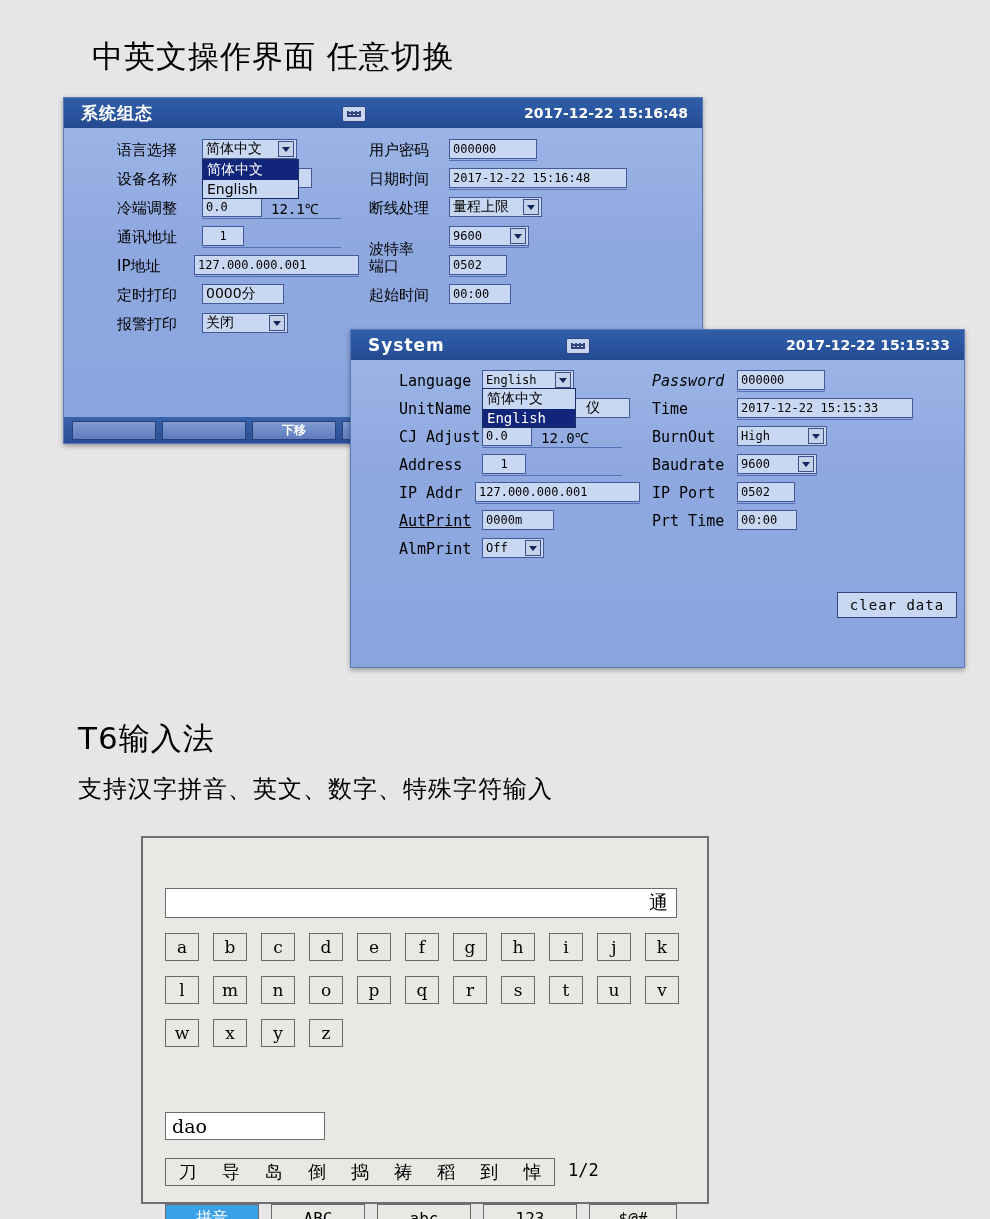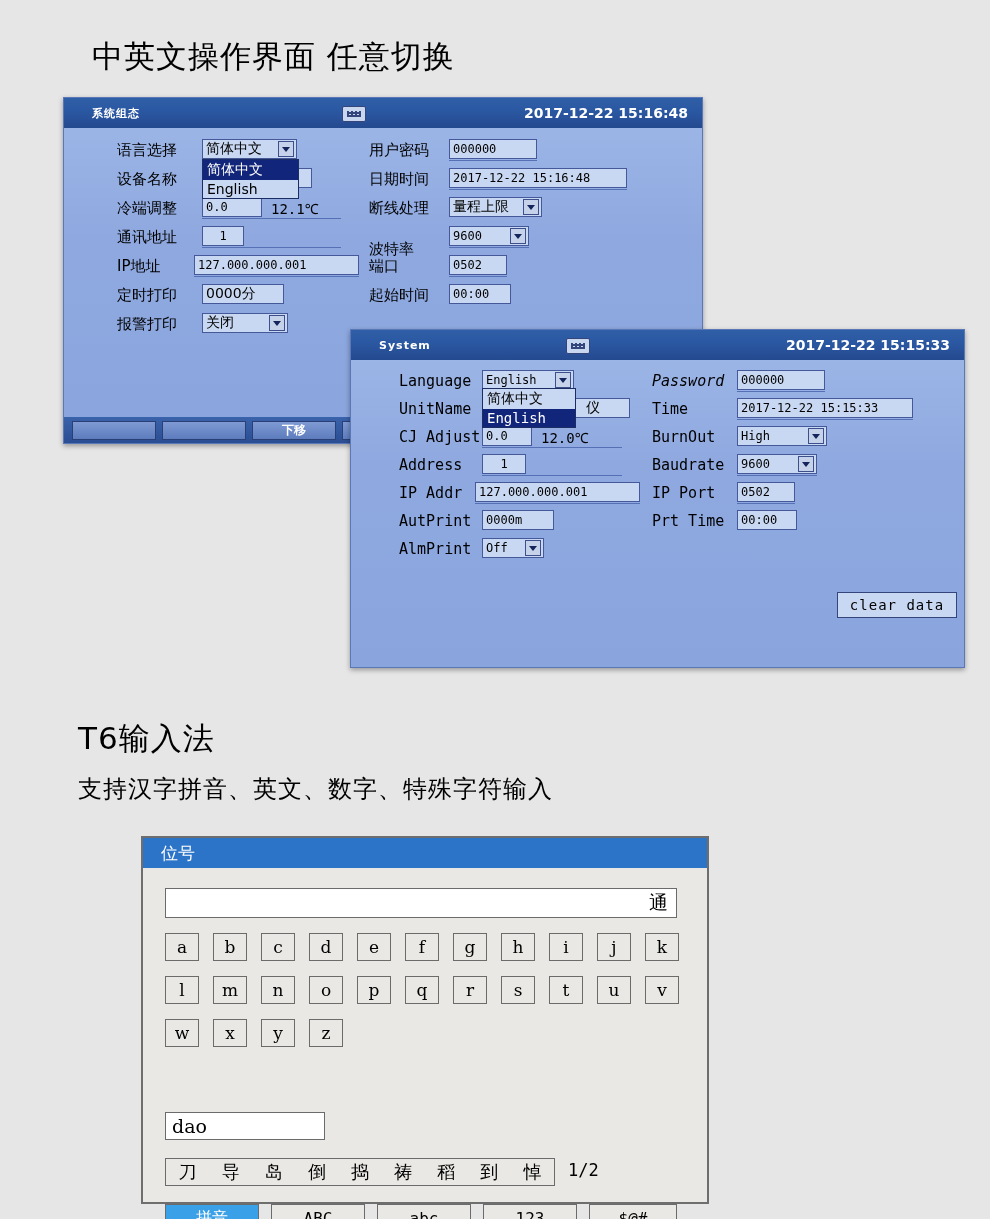--- a/index.html
+++ b/index.html
@@ -30,21 +30,21 @@
     font-family:"DejaVu Sans Mono","Liberation Mono",monospace;
   }
   .titlebar{
     height:30px;
     background:linear-gradient(180deg,#2f5fa8 0%,#2a56a0 50%,#24498f 100%);
     color:#fff;
     display:flex;align-items:center;
     position:relative;
   }
   .titlebar .ttl{
-    margin-left:28px;font-size:11px;font-weight:bold;letter-spacing:1px;
+    margin-left:17px;font-size:17px;font-weight:bold;letter-spacing:1px;
     font-family:"DejaVu Sans","Liberation Sans",sans-serif;
   }
   .titlebar .clock{
     position:absolute;right:14px;font-size:14px;font-weight:bold;
     font-family:"DejaVu Sans","Liberation Sans",sans-serif;
   }
   .kbd-icon{
     position:absolute;width:22px;height:14px;background:#c9d6ef;
     border:1px solid #33457a;border-radius:2px;
     display:flex;align-items:center;justify-content:center;
@@ -265,21 +265,21 @@
         <i></i>
       </span>
     <span class="clock">2017-12-22 15:15:33</span>
   </div>
 
   <div class="lbl" style="left:48px;top:42px;">Language</div>
   <div class="lbl" style="left:48px;top:70px;">UnitName</div>
   <div class="lbl" style="left:48px;top:98px;">CJ Adjust</div>
   <div class="lbl" style="left:48px;top:126px;">Address</div>
   <div class="lbl" style="left:48px;top:154px;">IP Addr</div>
-  <div class="lbl" style="left:48px;top:182px;">AutPrint</div>
+  <div class="lbl" style="left:48px;top:182px;text-decoration:underline;">AutPrint</div>
   <div class="lbl" style="left:48px;top:210px;">AlmPrint</div>
 
   <div class="fld" style="left:131px;top:40px;width:92px;">
     <span>English</span>
     <span class="arrow"></span>
   </div>
   <div class="fld cnf" style="left:131px;top:68px;width:148px;">
     <span style="margin-left:100px;">仪</span>
   </div>
   <div class="fld" style="left:131px;top:96px;width:50px;">
@@ -338,23 +338,20 @@
   <div class="underline" style="left:386px;top:173px;width:58px;"></div>
   <div class="fld" style="left:386px;top:180px;width:60px;">
     <span>00:00</span>
   </div>
 
   <div class="clear-btn" style="left:486px;top:262px;width:118px;height:24px;">clear data</div>
 
 </div>
 
 <div id="keypad">
-  <div class="kp-title">
-    <span>位号</span>
-  </div>
   <div class="kp-input">
     <span>通</span>
   </div>
 
   <div class="key" style="left:22px;top:95px;">a</div>
   <div class="key" style="left:70px;top:95px;">b</div>
   <div class="key" style="left:118px;top:95px;">c</div>
   <div class="key" style="left:166px;top:95px;">d</div>
   <div class="key" style="left:214px;top:95px;">e</div>
   <div class="key" style="left:262px;top:95px;">f</div>

